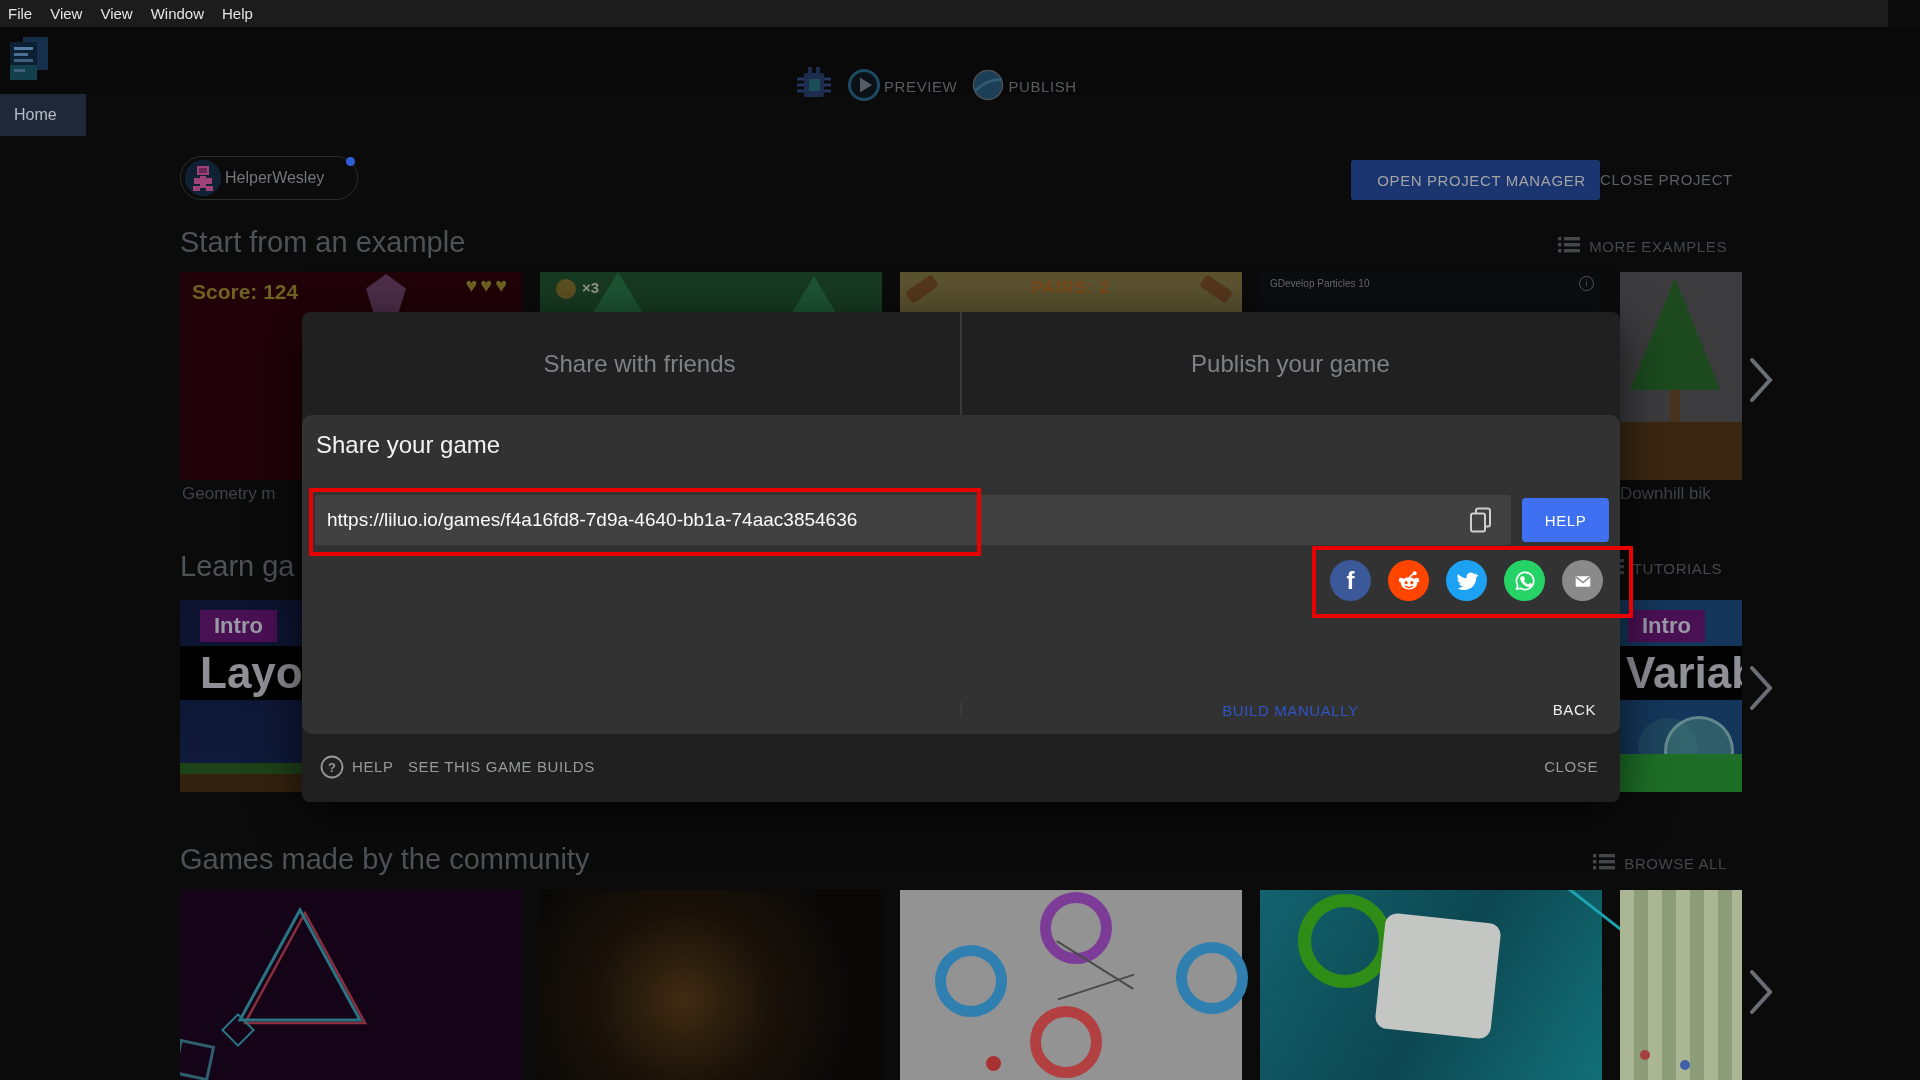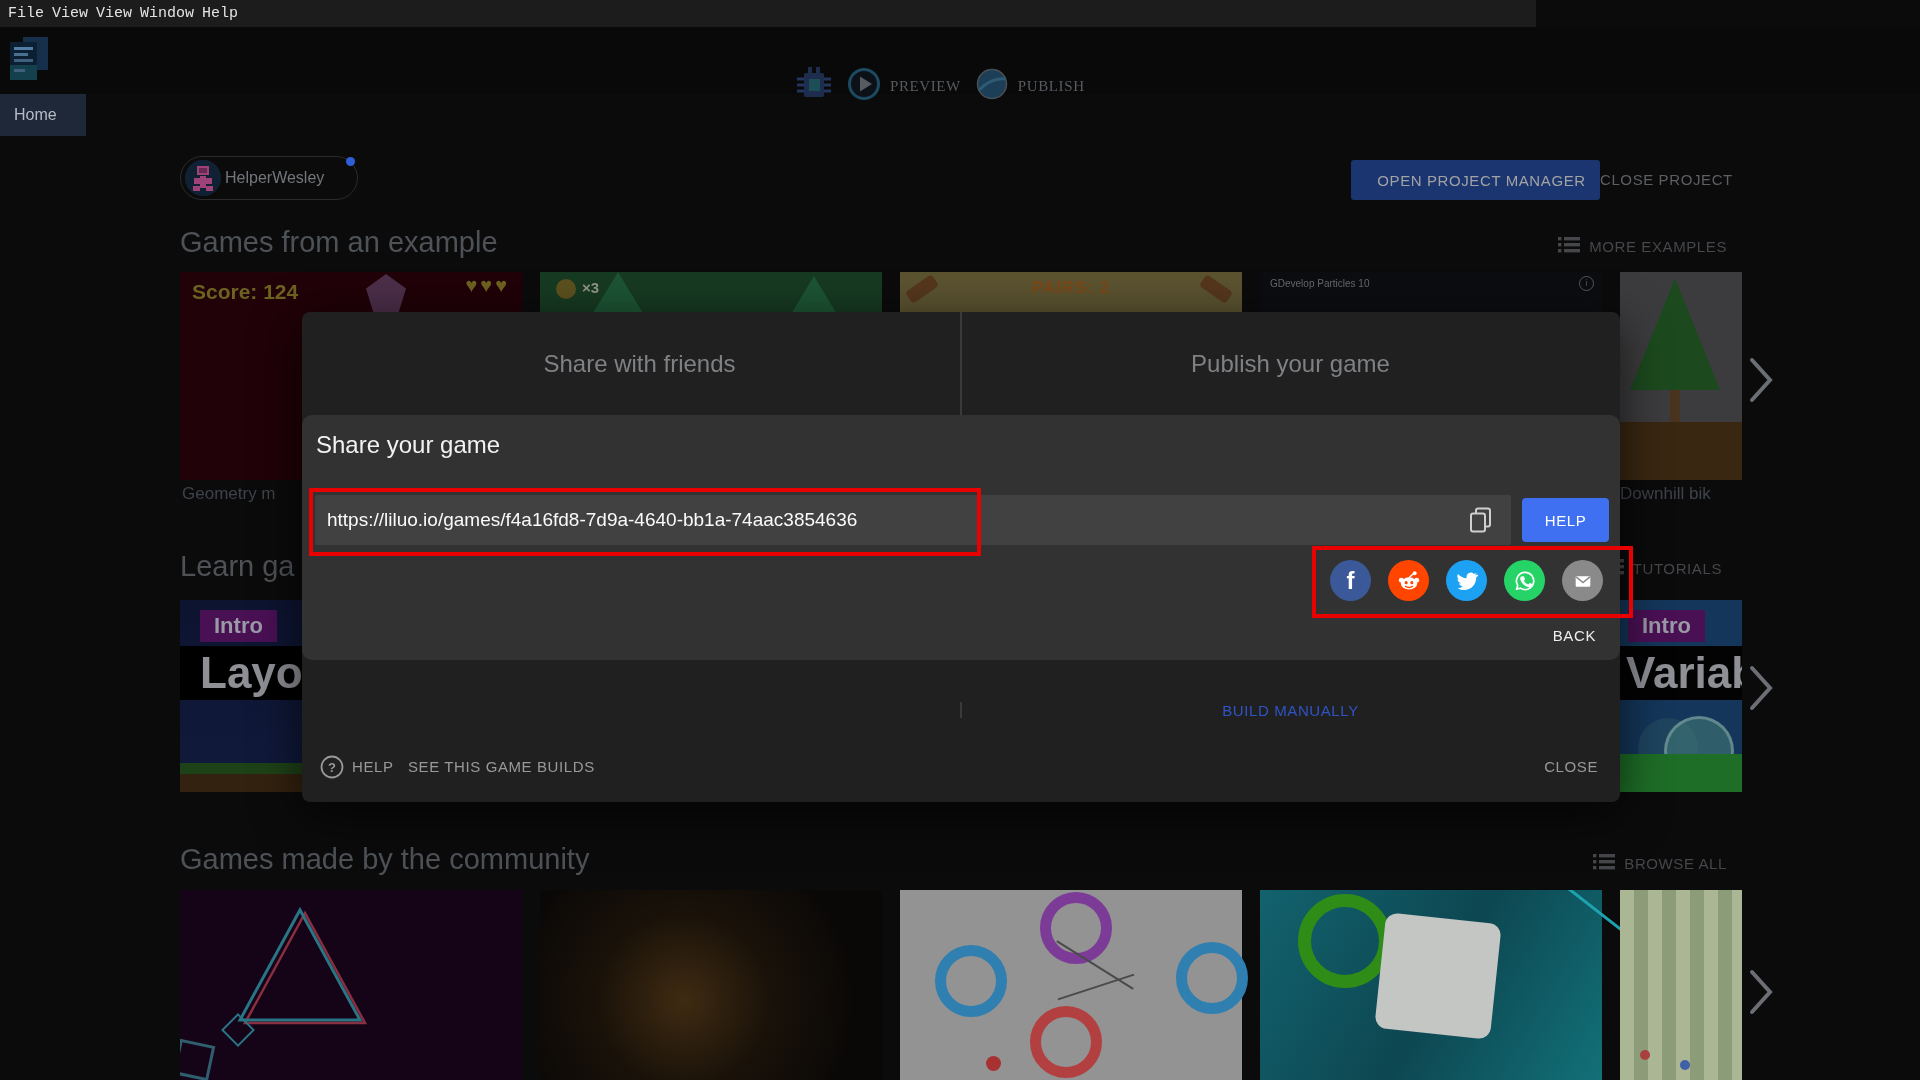--- a/index.html
+++ b/index.html
@@ -1,26 +1,26 @@
 <!DOCTYPE html>
 <html><head>
 <meta charset="utf-8">
 <style>
   html,body{margin:0;padding:0;background:#000;}
   #app{position:relative;width:1920px;height:1080px;overflow:hidden;background:#0b0b0b;
        font-family:"Liberation Sans",sans-serif;-webkit-font-smoothing:antialiased;}
   .abs{position:absolute;}
   
-  .menubar{position:absolute;left:0;top:0;width:1536px;height:27px;background:#1c1c1c;
-           display:flex;align-items:center;gap:8px;padding-left:8px;box-sizing:border-box;font-family:Liberation Mono, monospace;}
+  .menubar{position:absolute;left:0;top:0;width:1888px;height:27px;background:#1c1c1c;
+           display:flex;align-items:center;gap:18px;padding-left:8px;box-sizing:border-box;}
   .menubar span{color:#e4e4e4;font-size:15px;cursor:default;}
   
   .toolbar{position:absolute;left:0;top:27px;width:1920px;height:67px;background:#090909;}
   .tb-center{position:absolute;left:795px;top:38px;display:flex;align-items:center;gap:14px;}
-  .tb-btn{display:flex;align-items:center;gap:9px;color:#575b60;font-size:15px;letter-spacing:.6px;font-family:Liberation Serif, serif;}
+  .tb-btn{display:flex;align-items:center;gap:3px;color:#575b60;font-size:15px;letter-spacing:.6px;}
   
   .home-tab{position:absolute;left:0;top:94px;width:86px;height:42px;background:#1f2838;
             color:#b6bcc7;font-size:16px;line-height:42px;padding-left:14px;box-sizing:border-box;}
   
   .chip{position:absolute;left:180px;top:156px;width:178px;height:44px;border:1px solid #2b2b2b;
         border-radius:22px;display:flex;align-items:center;gap:4px;padding-left:4px;box-sizing:border-box;}
   .chip .avatar{width:36px;height:36px;border-radius:50%;background:#0f2133;overflow:hidden;flex:0 0 36px;}
   .chip .name{color:#73777c;font-size:16px;}
   .chip-dot{position:absolute;left:346px;top:157px;width:9px;height:9px;border-radius:50%;background:#2f5fd6;}
   
@@ -34,21 +34,21 @@
   .scroller{position:absolute;left:180px;overflow:hidden;}
   .thumb{position:absolute;top:0;width:342px;}
   .lbl{position:absolute;color:#3e434b;font-size:17px;}
   .chev{position:absolute;color:#6b6f75;}
   
   .dialog{position:absolute;left:302px;top:312px;width:1318px;height:490px;background:#202020;border-radius:8px;
           box-shadow:0 12px 48px rgba(0,0,0,.65);z-index:100;}
   .dlg-tab{position:absolute;top:0;width:659px;height:103px;display:flex;align-items:center;justify-content:center;
            color:#7f8184;font-size:24px;}
   .dlg-divider{position:absolute;width:2px;background:#3a3a3c;}
-  .panel{position:absolute;left:0;top:103px;width:1318px;height:245px;background:#323232;border-radius:10px;}
+  .panel{position:absolute;left:0;top:103px;width:1318px;height:319px;background:#323232;border-radius:10px;}
   .panel-title{position:absolute;left:14px;top:16px;color:#f2f2f2;font-size:24px;}
   .url-input{position:absolute;left:13px;top:80px;width:1196px;height:50px;background:#414141;border:none;border-radius:2px;
              color:#fafafa;font-size:19px;padding:0 46px 0 12px;box-sizing:border-box;font-family:"Liberation Sans",sans-serif;outline:none;}
   .copy-btn{position:absolute;left:1162px;top:88px;width:34px;height:34px;display:flex;align-items:center;justify-content:center;}
   .open-btn{position:absolute;left:1220px;top:83px;width:87px;height:44px;background:#3f70f1;border-radius:4px;
             color:#fff;font-size:15px;letter-spacing:.6px;display:flex;align-items:center;justify-content:center;}
   .social-row{position:absolute;left:1028px;top:145px;display:flex;gap:17px;}
   .soc{width:41px;height:41px;border-radius:50%;display:flex;align-items:center;justify-content:center;}
   .soc-fb{background:#3b5998;} .soc-rd{background:#ff4500;} .soc-tw{background:#1da1f2;}
   .soc-wa{background:#25d366;} .soc-em{background:#8a8a8a;}
@@ -137,21 +137,21 @@
         <rect x="21" y="26" width="7" height="5" fill="#a0427a"></rect>
       </svg>
     </span>
     <span class="name">HelperWesley</span>
   </div>
   <div class="chip-dot"></div>
 
   <div class="opm">OPEN PROJECT MANAGER</div>
   <div class="clp">CLOSE PROJECT</div>
 
-  <div class="h1" style="left:180px;top:226px;">Games from an example</div>
+  <div class="h1" style="left:180px;top:226px;">Start from an example</div>
   <div class="action" style="top:236px;right:193px;">
     <span>
       <svg width="22" height="17" viewBox="0 0 22 17" fill="#45474b">
         <rect x="0" y="1" width="3.4" height="3.4"></rect>
           <rect x="6" y="1" width="16" height="3.4"></rect>
         <rect x="0" y="7" width="3.4" height="3.4"></rect>
           <rect x="6" y="7" width="16" height="3.4"></rect>
         <rect x="0" y="13" width="3.4" height="3.4"></rect>
           <rect x="6" y="13" width="16" height="3.4"></rect>
       </svg>

